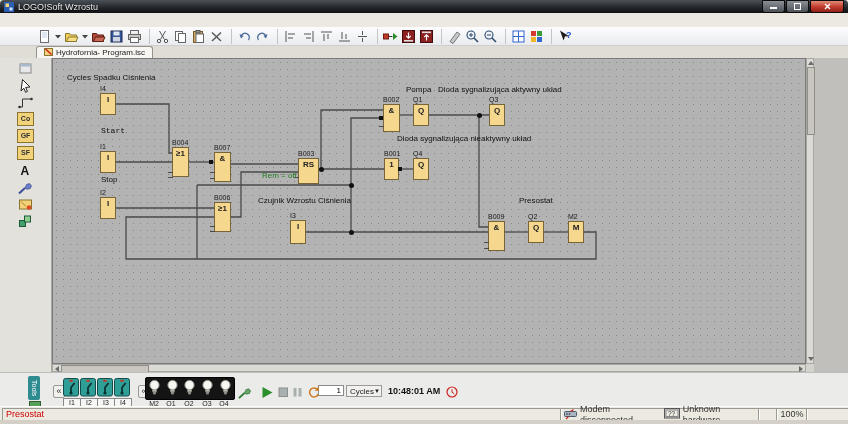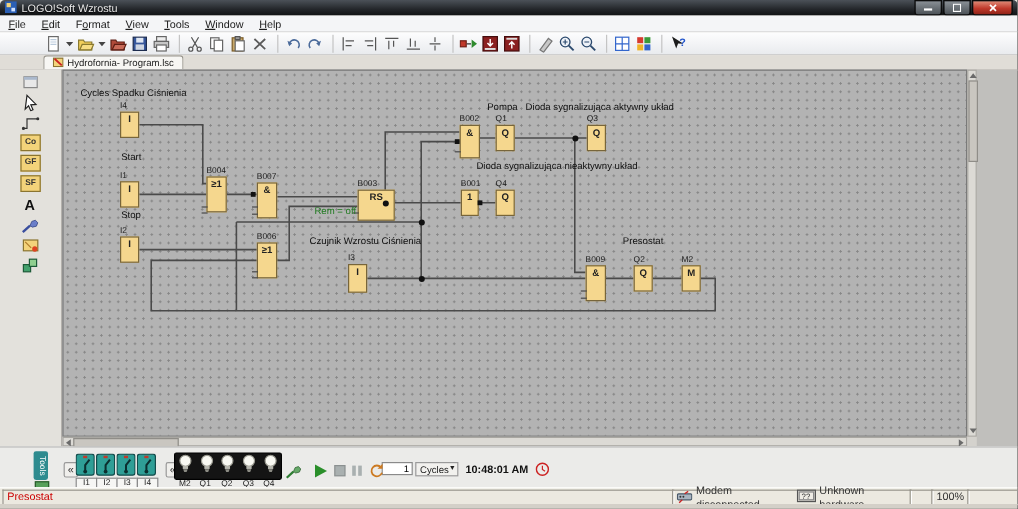--- a/index.html
+++ b/index.html
@@ -115,29 +115,20 @@
           </svg>
         </span>
       <span class="wbtn close">
           <svg width="7" height="7" viewBox="0 0 7 7">
             <path d="M1 1l5 5M6 1l-5 5" stroke="#fff" stroke-width="1.4"></path>
           </svg>
         </span>
     </span>
   </div>
 
-  <div class="menubar" id="menubar">
-      <span class="menu-item"><u>F</u>ile</span>
-      <span class="menu-item"><u>E</u>dit</span>
-      <span class="menu-item">F<u>o</u>rmat</span>
-      <span class="menu-item"><u>V</u>iew</span>
-      <span class="menu-item"><u>T</u>ools</span>
-      <span class="menu-item"><u>W</u>indow</span>
-      <span class="menu-item"><u>H</u>elp</span>
-    </div>
 
   <div class="toolbar" id="toolbar">
       <span class="tbtn">
         <svg width="15" height="15" viewBox="0 0 15 15">
           <rect x="3.5" y="1.5" width="8" height="12" fill="#fff" stroke="#6b6b6b"></rect>
           <path d="M5 4h5M5 6h5M5 8h5" stroke="#bcd"></path>
         </svg>
       </span>
       <span class="tbtn dd">
         <svg width="8" height="9" viewBox="0 0 8 9">
@@ -414,21 +405,21 @@
         <span class="sym">≥1</span>
         <span class="stub" style="top: 24px;"></span>
         <span class="stub" style="top: 29px;"></span>
       </div>
       <div class="blk" style="left: 161px; top: 93px; width: 17px; height: 30px;">
         <span class="bid">B007</span>
         <span class="sym">&amp;</span>
         <span class="stub" style="top: 19px;"></span>
         <span class="stub" style="top: 25px;"></span>
       </div>
-      <div class="blk" style="left: 245px; top: 99px; width: 31px; height: 26px;">
+      <div class="blk" style="left: 245px; top: 99px; width: 21px; height: 26px;">
         <span class="bid">B003</span>
         <span class="sym">RS</span>
         <span class="stub" style="top: 18px;"></span>
       </div>
       <div class="blk" style="left: 161px; top: 143px; width: 17px; height: 30px;">
         <span class="bid">B006</span>
         <span class="sym">≥1</span>
         <span class="stub" style="top: 23px;"></span>
         <span class="stub" style="top: 28px;"></span>
       </div>
@@ -465,21 +456,21 @@
       </div>
       <div class="blk" style="left: 475px; top: 162px; width: 16px; height: 22px;">
         <span class="bid">Q2</span>
         <span class="sym">Q</span>
       </div>
       <div class="blk" style="left: 515px; top: 162px; width: 16px; height: 22px;">
         <span class="bid">M2</span>
         <span class="sym">M</span>
       </div>
       <div class="dlabel" style="left: 14px; top: 14px;">Cycles Spadku Ciśnienia</div>
-      <div class="dlabel" style="left: 48px; top: 67px;">Start</div>
+      <div class="dlabel" style="left: 48px; top: 67px; font-family: Liberation Mono, monospace;">Start</div>
       <div class="dlabel" style="left: 48px; top: 116px;">Stop</div>
       <div class="dlabel" style="left: 353px; top: 26px;">Pompa</div>
       <div class="dlabel" style="left: 385px; top: 26px;">Dioda sygnalizująca aktywny układ</div>
       <div class="dlabel" style="left: 304px; top: 75px; margin-left: 40px;">Dioda sygnalizująca nieaktywny układ</div>
       <div class="dlabel" style="left: 205px; top: 137px;">Czujnik Wzrostu Ciśnienia</div>
       <div class="dlabel" style="left: 466px; top: 137px;">Presostat</div>
       <div class="dlabel green" style="left: 209px; top: 112px; text-align: right;">Rem = off</div>
       <div class="jdot" style="left: 266px; top: 108px;"></div>
       <div class="jdot" style="left: 424px; top: 54px;"></div>
       <div class="jdot" style="left: 296px; top: 124px;"></div>

